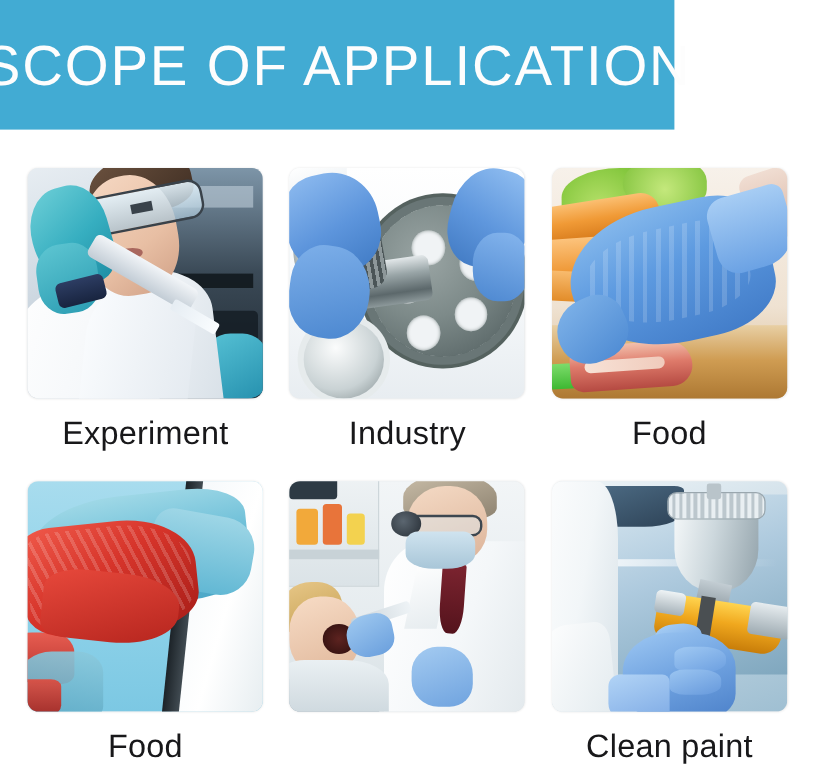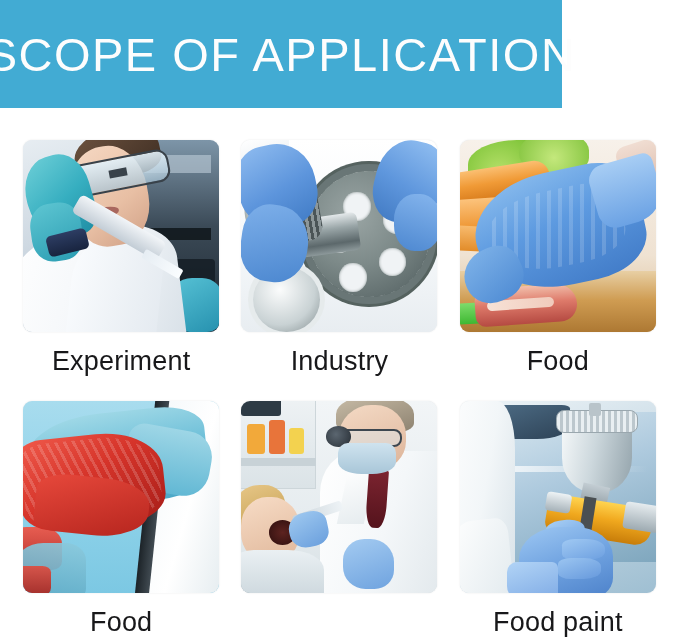--- a/index.html
+++ b/index.html
@@ -444,17 +444,17 @@
           <div class="l spray-nozzle"></div>
           <div class="l spray-knob2"></div>
           <div class="l spray-trigger"></div>
           <div class="l spray-finger1"></div>
           <div class="l spray-hand"></div>
           <div class="l spray-finger2"></div>
           <div class="l spray-finger3"></div>
           <div class="l spray-cuff"></div>
         </div>
       </div>
-      <div class="card-label">Food paint</div>
+      <div class="card-label">Clean paint</div>
     </div>
 
   </div>
 </div>
 
 </body></html>

